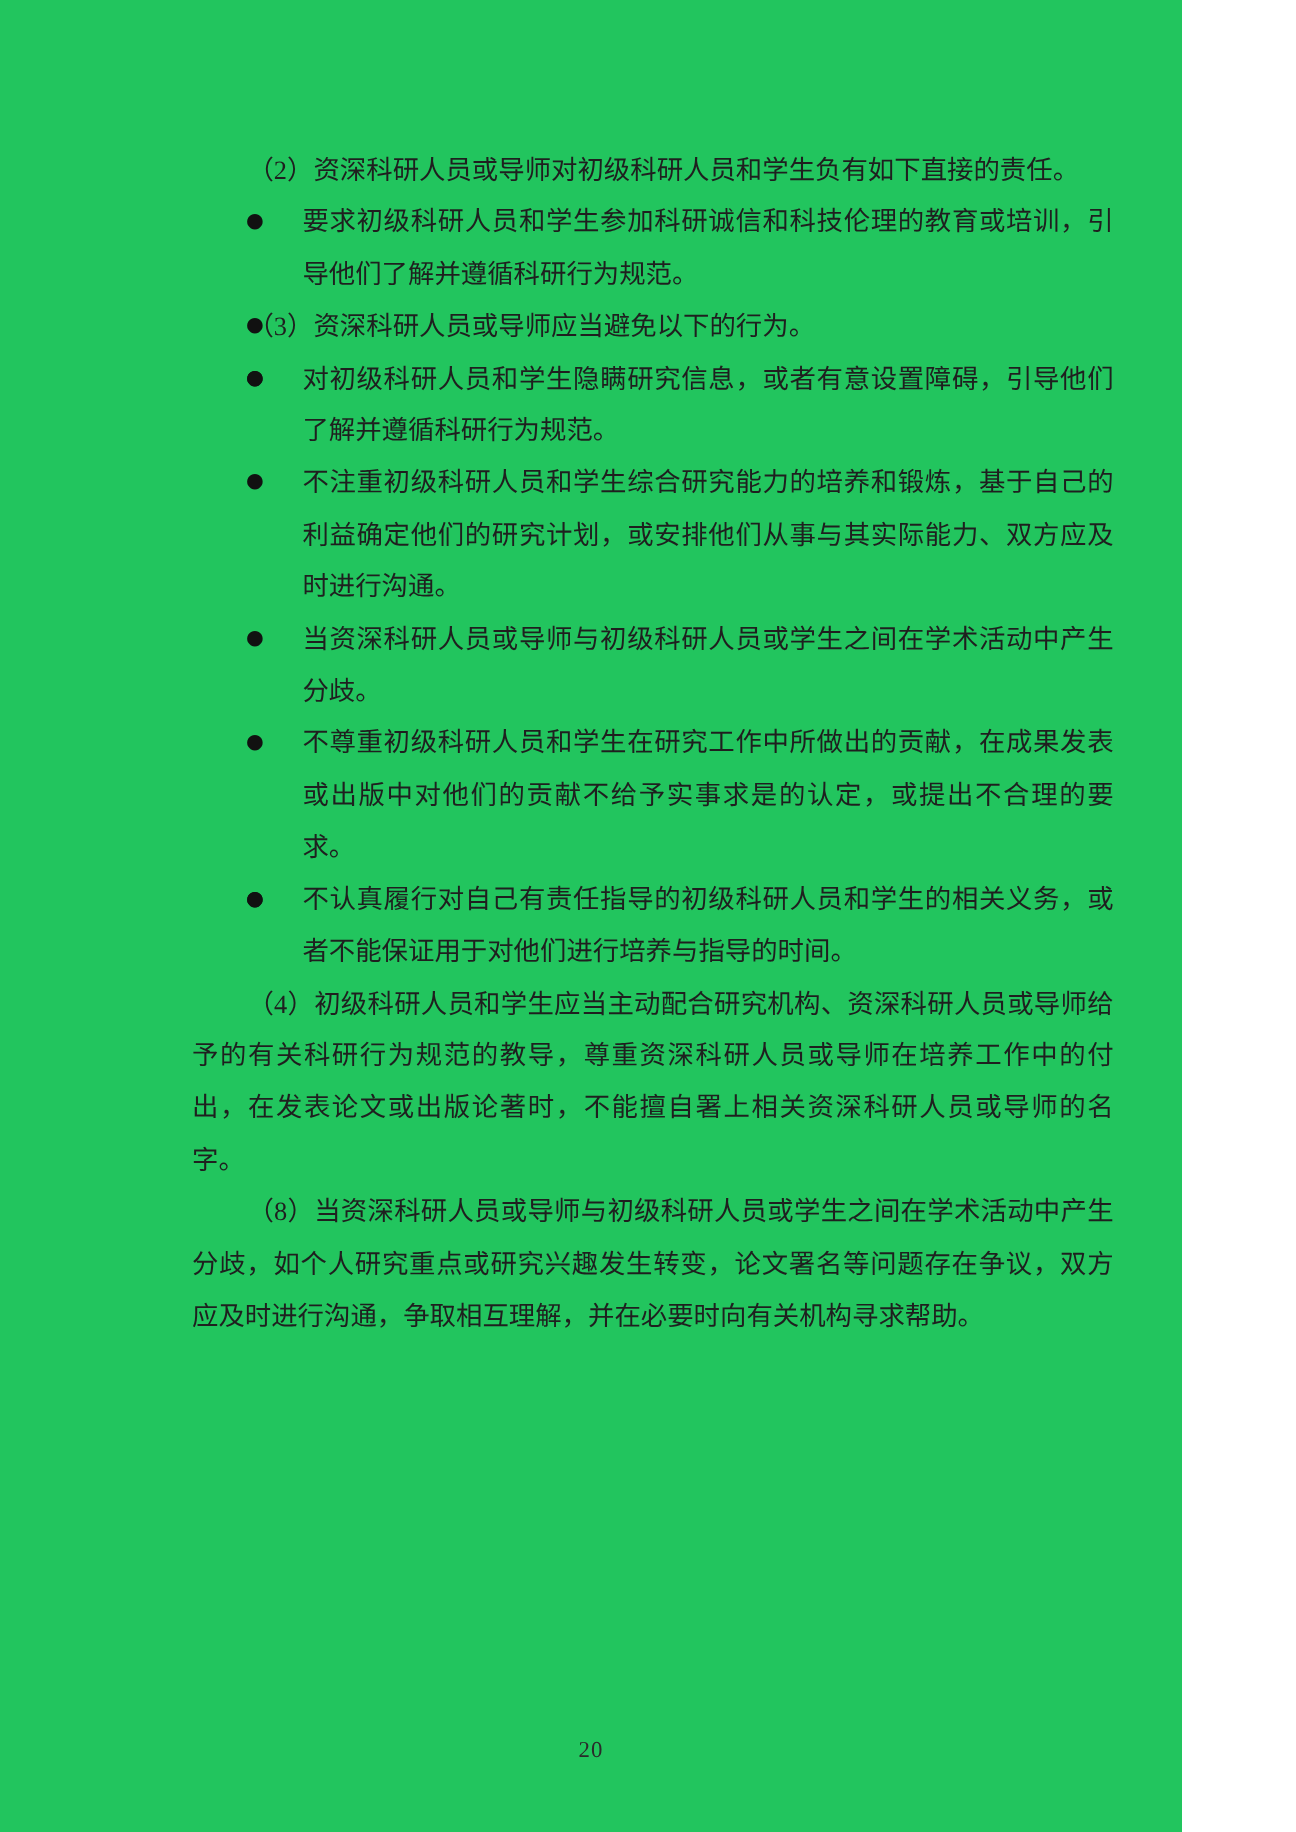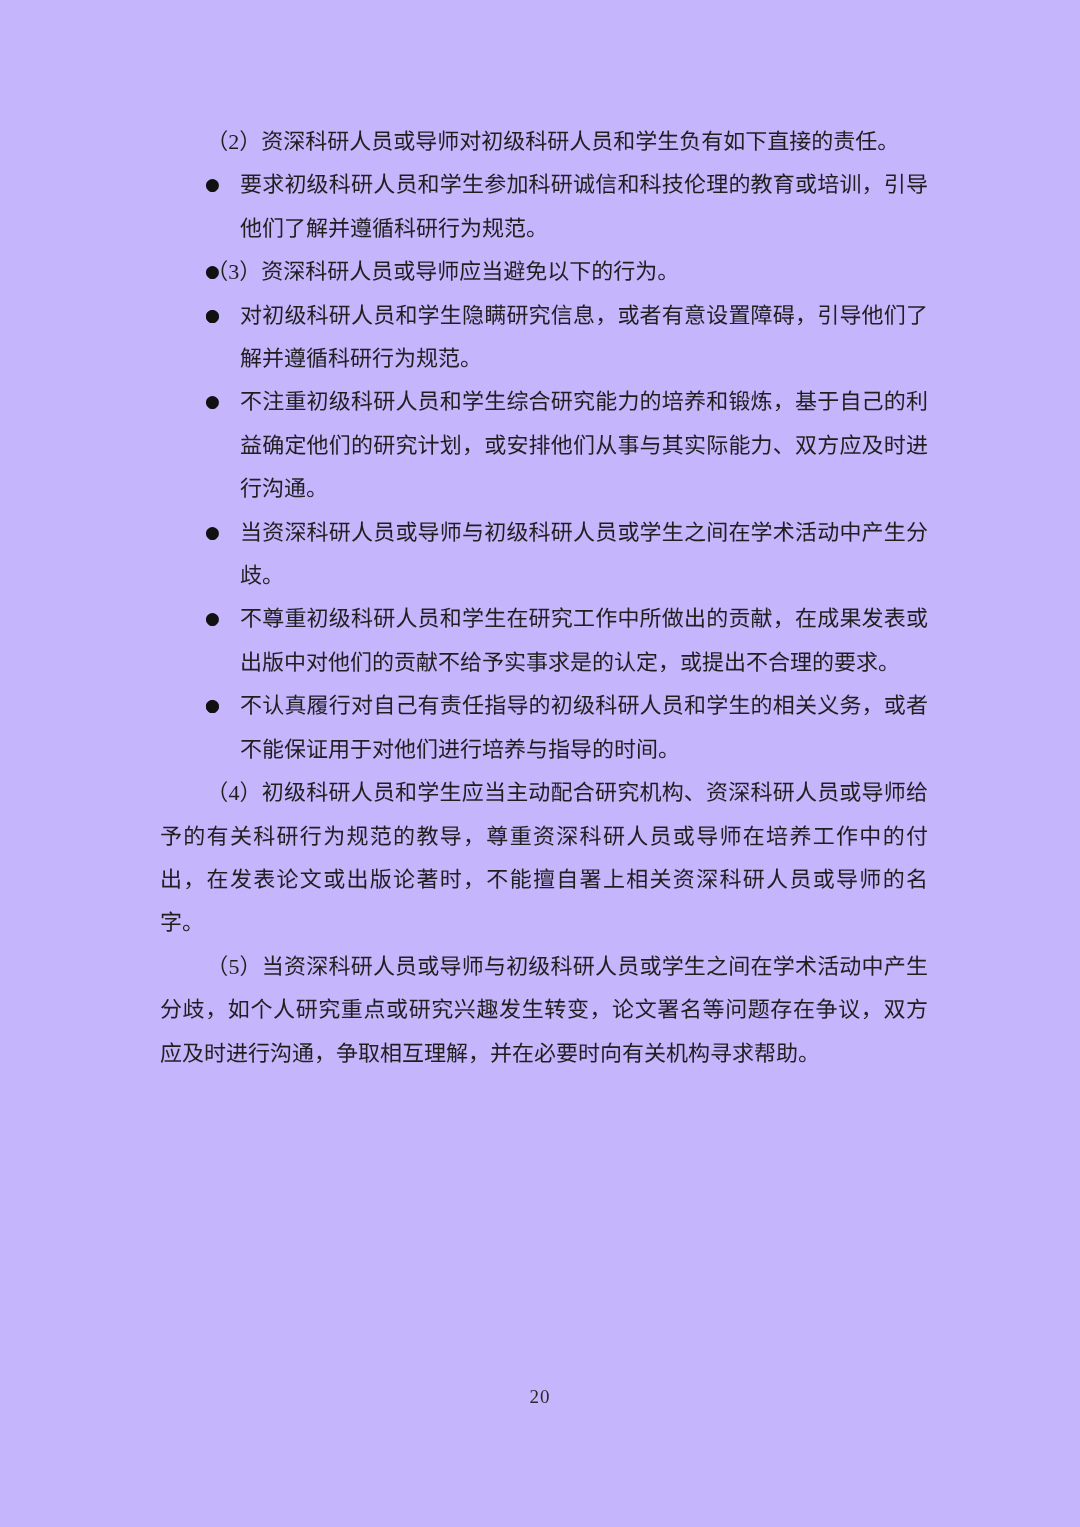--- a/index.html
+++ b/index.html
@@ -2,23 +2,23 @@
 <html lang="zh-CN"><head>
 <meta charset="utf-8">
 <style>
   html, body {
     margin: 0;
     padding: 0;
     background: #ffffff;
   }
   .page {
     position: relative;
-    width: 1080px;
+    width: 985px;
     height: 1527px;
-    background: #c4b5fd;
+    background: #22c55e;
     overflow: hidden;
     font-family: "Liberation Serif", "DejaVu Serif", serif;
     color: #1f1f1f;
   }
   .content {
     position: absolute;
     left: 160px;
     top: 120px;
     width: 768px;
     font-size: 22px;
@@ -40,25 +40,26 @@
     left: 45px;
     top: 0;
     font-size: 17px;
     line-height: 43.4px;
     color: #111111;
     font-family: "DejaVu Sans", sans-serif;
   }
   .bullet-text {
     display: block;
     text-align: justify;
+    margin-left: 12px;
   }
   .page-footer {
     position: absolute;
     left: 0;
-    top: 1386px;
+    top: 1448px;
     width: 100%;
     text-align: center;
   }
   .page-number {
     font-size: 19px;
     color: #2a2a2a;
     letter-spacing: 1px;
   }
 </style>
 </head>
@@ -108,20 +109,20 @@
       <span class="bullet">●</span>
     </div>
 
     <div class="bullet-item">
       <span class="bullet">●</span>
       <span class="bullet-text">不认真履行对自己有责任指导的初级科研人员和学生的相关义务，或者不能保证用于对他们进行培养与指导的时间。</span>
     </div>
 
     <p class="para">（4）初级科研人员和学生应当主动配合研究机构、资深科研人员或导师给予的有关科研行为规范的教导，尊重资深科研人员或导师在培养工作中的付出，在发表论文或出版论著时，不能擅自署上相关资深科研人员或导师的名字。</p>
 
-    <p class="para">（5）当资深科研人员或导师与初级科研人员或学生之间在学术活动中产生分歧，如个人研究重点或研究兴趣发生转变，论文署名等问题存在争议，双方应及时进行沟通，争取相互理解，并在必要时向有关机构寻求帮助。</p>
+    <p class="para">（8）当资深科研人员或导师与初级科研人员或学生之间在学术活动中产生分歧，如个人研究重点或研究兴趣发生转变，论文署名等问题存在争议，双方应及时进行沟通，争取相互理解，并在必要时向有关机构寻求帮助。</p>
 
   </main>
 
   <footer class="page-footer">
     <span class="page-number">20</span>
   </footer>
 </div>
 
 </body></html>

